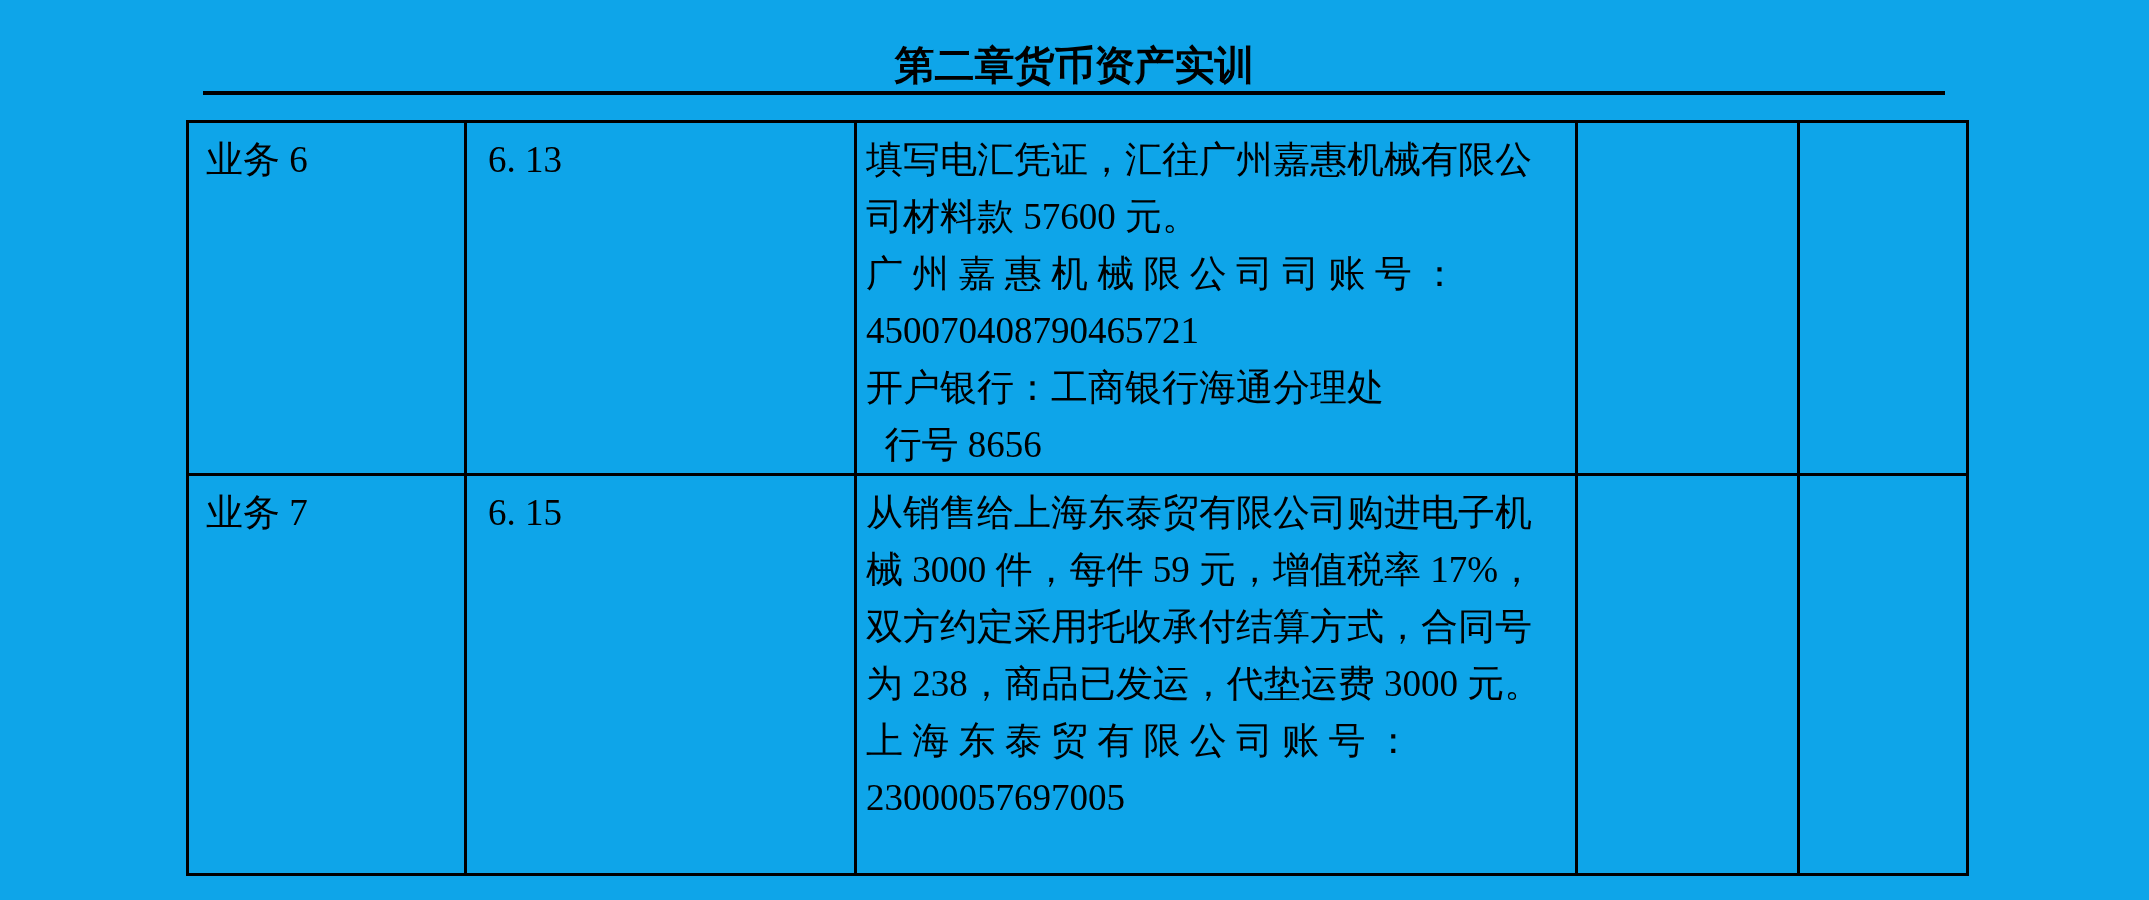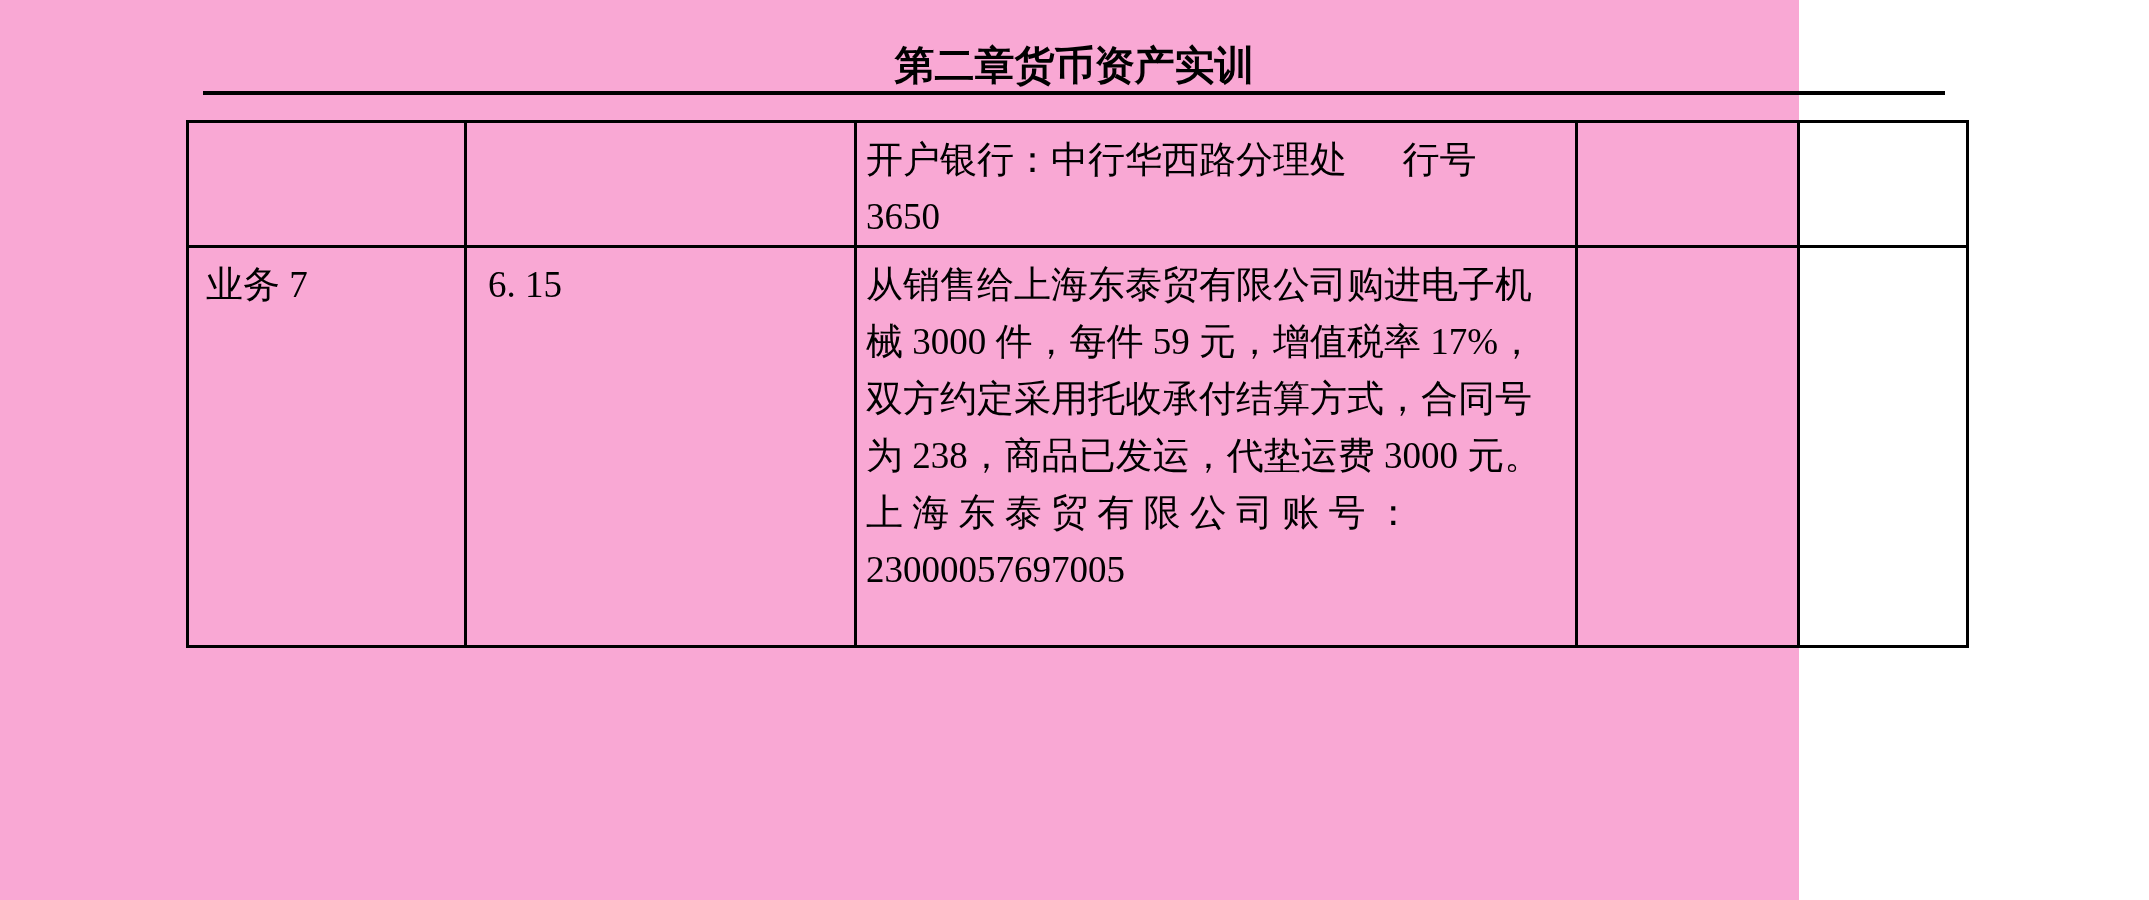--- a/index.html
+++ b/index.html
@@ -3,21 +3,21 @@
 <meta charset="utf-8">
 <style>
   * { margin: 0; padding: 0; box-sizing: border-box; }
   html, body {
     width: 2149px; height: 900px;
     background: #ffffff;
     overflow: hidden;
     font-family: "Liberation Serif", "DejaVu Serif", serif;
     color: #000000;
   }
-  .page { position: relative; width: 1799px; height: 900px; background: #f9a8d4; }
+  .page { position: relative; width: 2149px; height: 900px; background: #0ea5e9; }
 
   .page-title {
     position: absolute;
     left: 0; top: 42px; width: 2149px;
     text-align: center;
     font-size: 40px;
     font-weight: bold;
     letter-spacing: 0px;
     line-height: 48px;
     white-space: pre;
@@ -66,31 +66,35 @@
   <table class="doc-table">
     <colgroup>
       <col style="width:278px">
       <col style="width:390px">
       <col style="width:721px">
       <col style="width:222px">
       <col style="width:169px">
     </colgroup>
     <tbody>
 
-      <tr class="row-1">
-        <td class="c1"></td>
-        <td class="c2"></td>
+
+      <tr class="row-2">
+        <td class="c1">业务 6</td>
+        <td class="c2">6. 13</td>
         <td class="c3">
-          <div class="line">开户银行：中行华西路分理处      行号</div>
-          <div class="line">3650</div>
+          <div class="line">填写电汇凭证，汇往广州嘉惠机械有限公</div>
+          <div class="line">司材料款 57600 元。</div>
+          <div class="line">广 州 嘉 惠 机 械 限 公 司 司 账 号 ：</div>
+          <div class="line">450070408790465721</div>
+          <div class="line">开户银行：工商银行海通分理处</div>
+          <div class="line">  行号 8656</div>
         </td>
         <td class="c4"></td>
         <td class="c5"></td>
       </tr>
-
 
       <tr class="row-3">
         <td class="c1">业务 7</td>
         <td class="c2">6. 15</td>
         <td class="c3">
           <div class="line">从销售给上海东泰贸有限公司购进电子机</div>
           <div class="line">械 3000 件，每件 59 元，增值税率 17%，</div>
           <div class="line">双方约定采用托收承付结算方式，合同号</div>
           <div class="line">为 238，商品已发运，代垫运费 3000 元。</div>
           <div class="line">上 海 东 泰 贸 有 限 公 司 账 号 ：</div>

